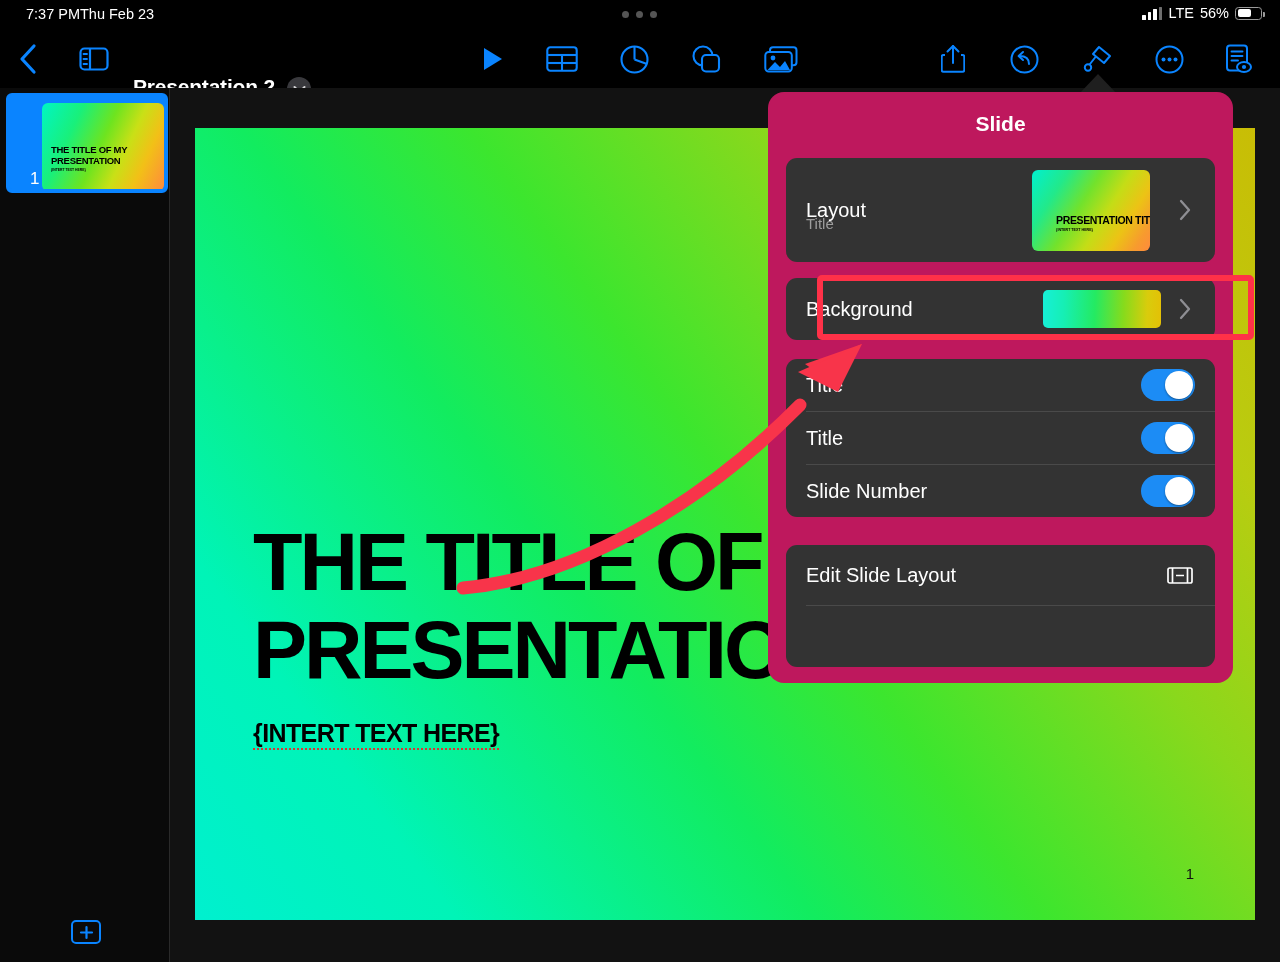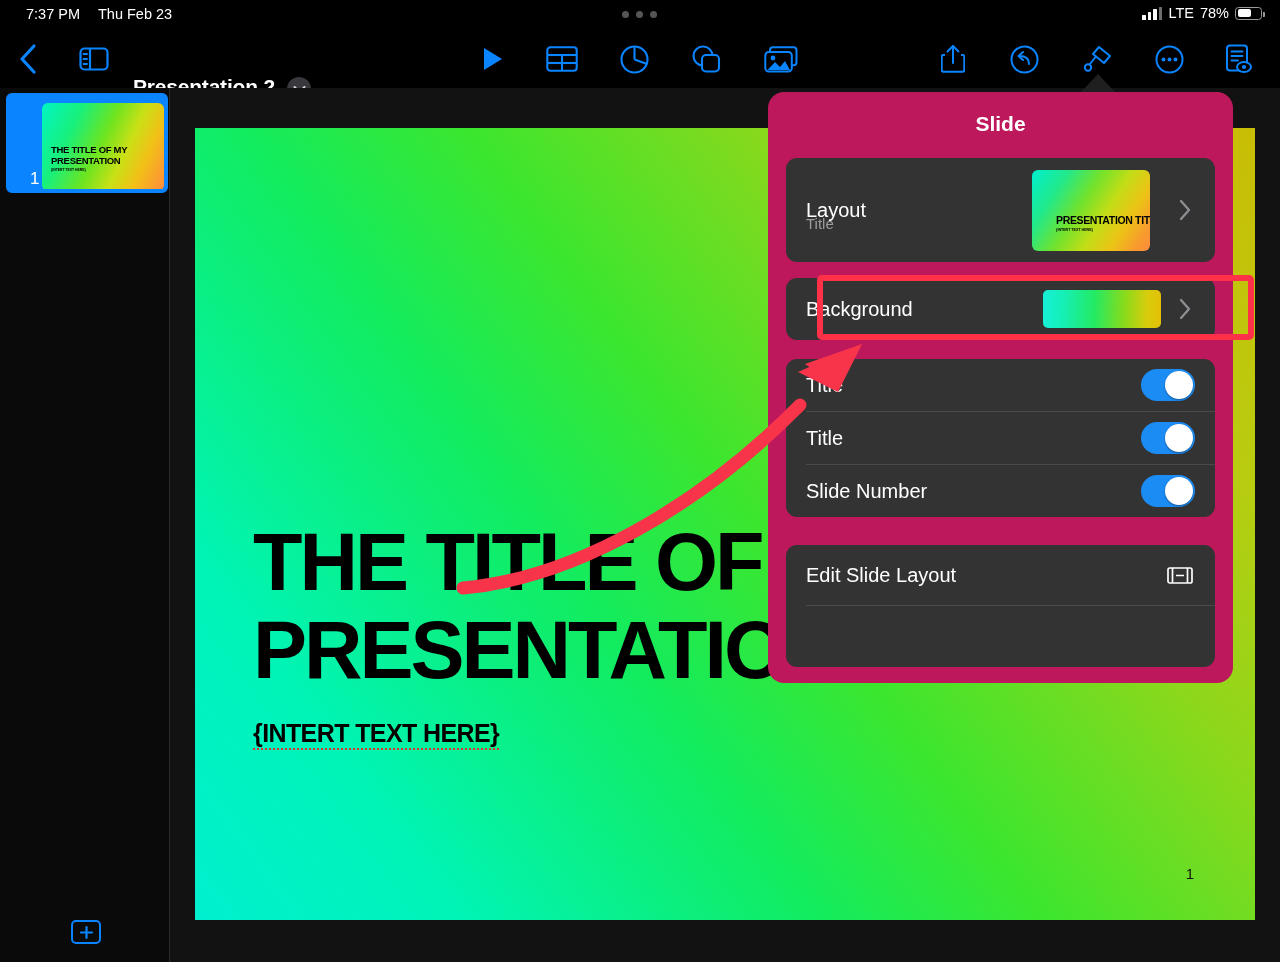--- a/index.html
+++ b/index.html
@@ -9,21 +9,21 @@
     font-family:"Liberation Sans", sans-serif;
     -webkit-font-smoothing:antialiased;
   }
   .screen { position:relative; width:1280px; height:962px; background:#000; }
 
   
   .statusbar {
     position:absolute; top:0; left:0; width:1280px; height:30px;
     background:#000; color:#fff; font-size:14.5px; font-weight:500;
   }
-  .sb-left { position:absolute; left:26px; top:6px; display:flex; gap:18px; align-items:center; }
+  .sb-left { position:absolute; left:26px; top:6px; display:flex; gap:0; align-items:center; }
   .sb-right { position:absolute; right:18px; top:5px; display:flex; gap:6px; align-items:center; }
   .sb-dots { position:absolute; left:622px; top:11px; display:flex; gap:7px; }
   .sb-dots i { width:7px; height:7px; border-radius:50%; background:#555; display:block; }
   .bars { display:flex; align-items:flex-end; gap:2px; height:13px; }
   .bars i { width:3.5px; background:#fff; display:block; border-radius:.5px; }
   .bars i:nth-child(1){height:5px;}
   .bars i:nth-child(2){height:8px;}
   .bars i:nth-child(3){height:11px;}
   .bars i:nth-child(4){height:13px; background:#6e6e6e;}
   .battery { position:relative; width:27px; height:13px; border:1.5px solid #9a9a9a; border-radius:3.5px; }
@@ -140,21 +140,21 @@
         <i></i>
       </div>
     <div class="sb-right">
       <span class="bars">
           <i></i>
           <i></i>
           <i></i>
           <i></i>
         </span>
       <span>LTE</span>
-      <span>78%</span>
+      <span>56%</span>
       <span class="battery">
         <span class="fill"></span>
           <span class="nub"></span>
       </span>
     </div>
   </div>
 
   <div class="toolbar">
 
     <div class="tb-btn" style="left:8px;width:40px;">

